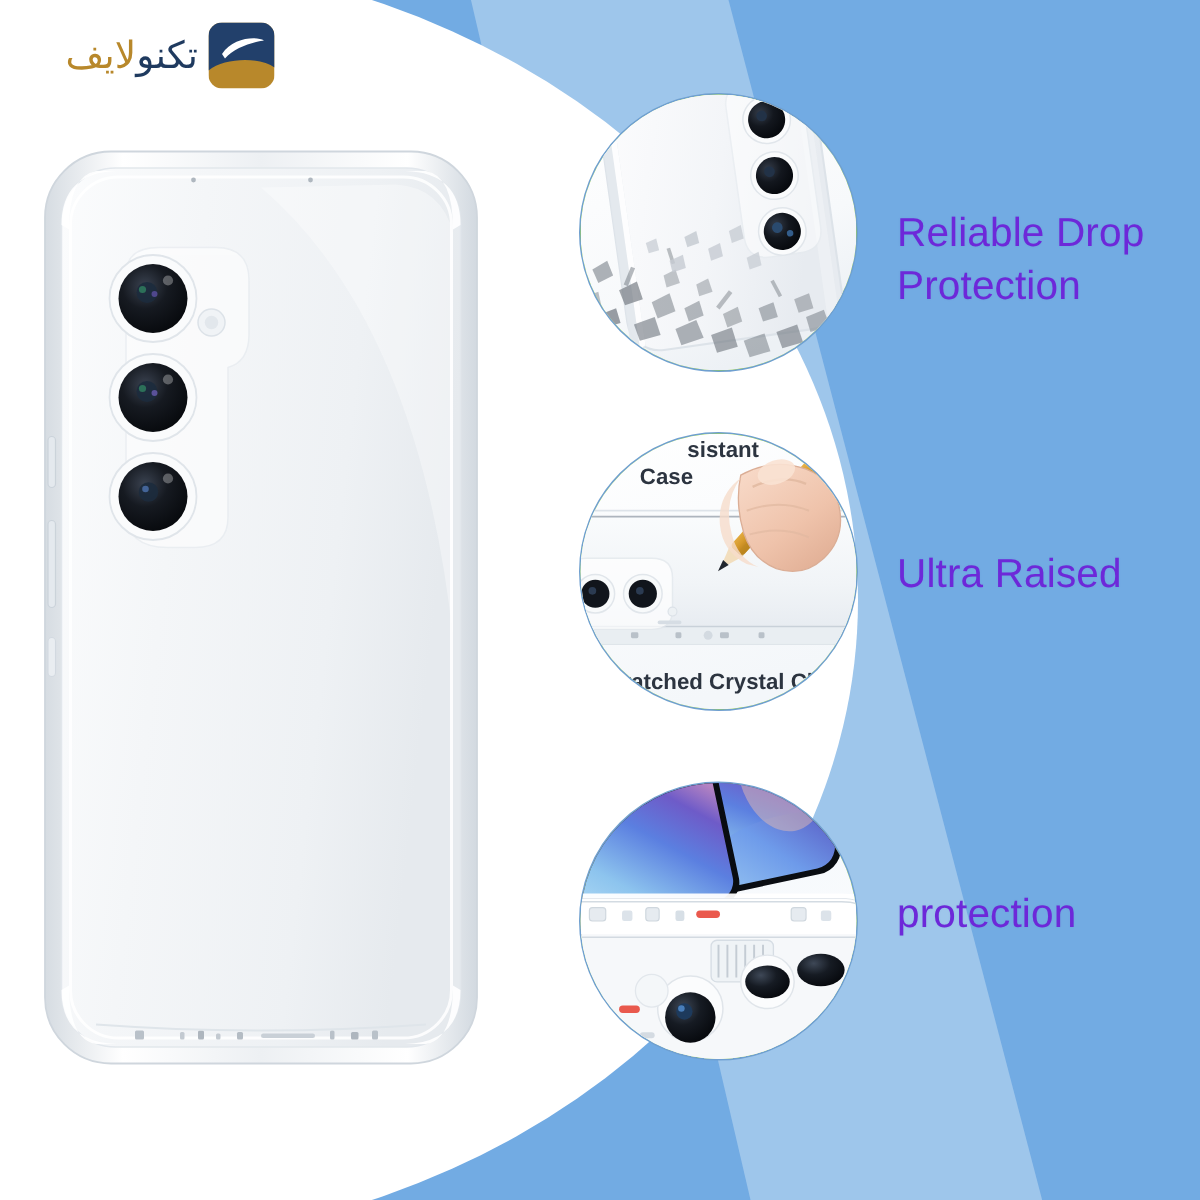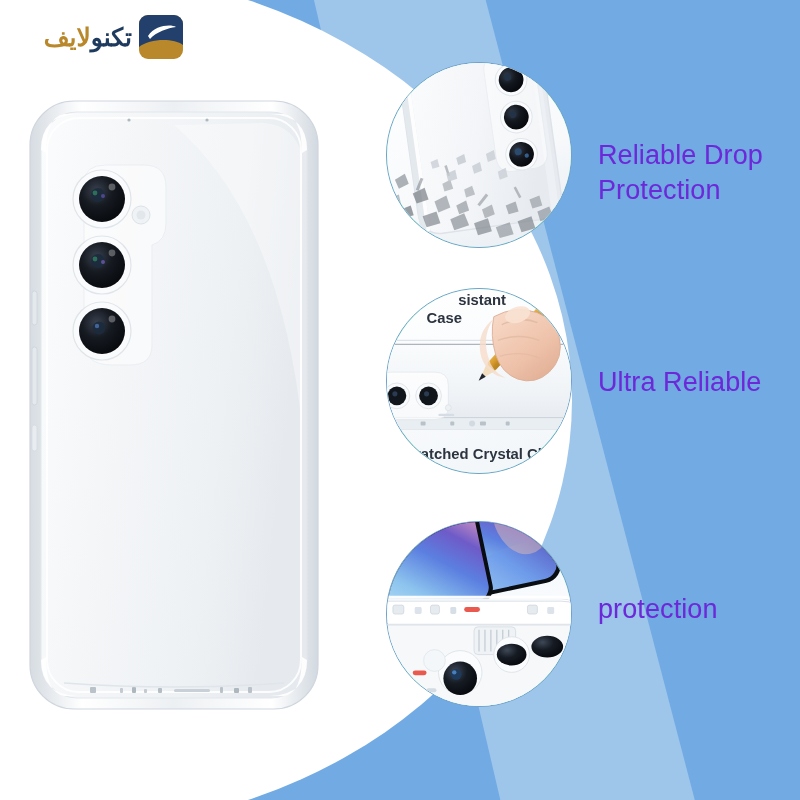--- a/index.html
+++ b/index.html
@@ -33,21 +33,21 @@
     width: 170px;
     height: 58px;
     z-index: 30;
     display: flex;
     align-items: center;
     justify-content: flex-end;
     gap: 6px;
   }
   .brand-word {
     font-size: 25px;
-    font-weight: bold;
+    font-weight: normal;
     line-height: 1;
     direction: rtl;
     white-space: nowrap;
     letter-spacing: 0px;
   }
   .brand-word .w-dark { color: #1F3A5F; }
   .brand-word .w-gold { color: #B8882B; }
   .brand-mark {
     width: 46px;
     height: 46px;
@@ -72,21 +72,21 @@
   #feat-2 { left: 598px; top: 592px; }
 
   
   .inset {
     position: absolute;
     border-radius: 50%;
     overflow: hidden;
     z-index: 20;
     border: 1px solid #6F9FD0;
     box-sizing: border-box;
-    background: #86efac;
+    background: #84cc16;
   }
   #inset-0 { left: 386px; top: 62px; width: 186px; height: 186px; }
   #inset-1 { left: 386px; top: 288px; width: 186px; height: 186px; }
   #inset-2 { left: 386px; top: 521px; width: 186px; height: 186px; }
   .inset svg { display: block; width: 100%; height: 100%; }
 
   
   #hero-phone {
     position: absolute;
     left: 24px;
@@ -458,20 +458,20 @@
       </g>
     </svg>
   </div>
 
   <div class="feature-text" id="feat-0">
     <span class="line">Reliable Drop</span>
     <span class="line">Protection</span>
   </div>
 
   <div class="feature-text" id="feat-1">
-    <span class="line">Ultra Reliable</span>
+    <span class="line">Ultra Raised</span>
   </div>
 
   <div class="feature-text" id="feat-2">
     <span class="line">protection</span>
   </div>
 
 </div>
 
 </body></html>

